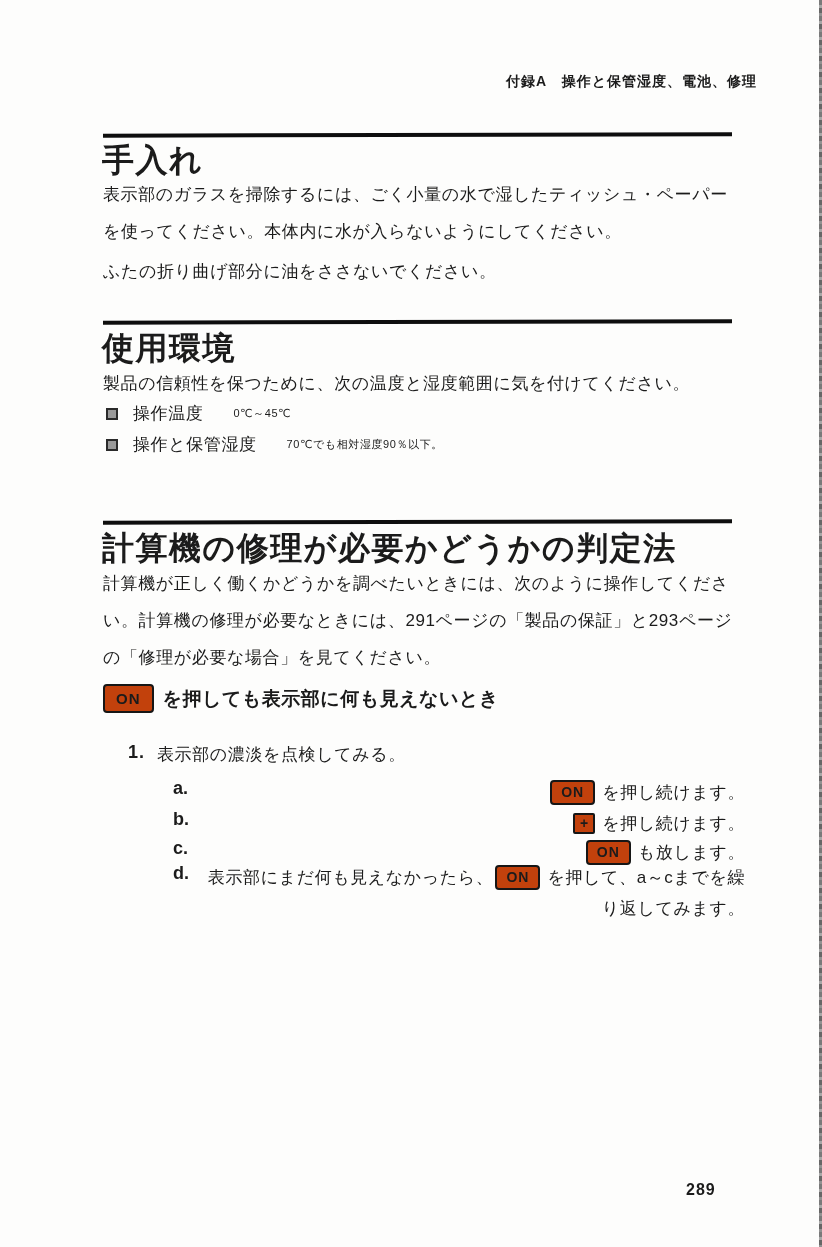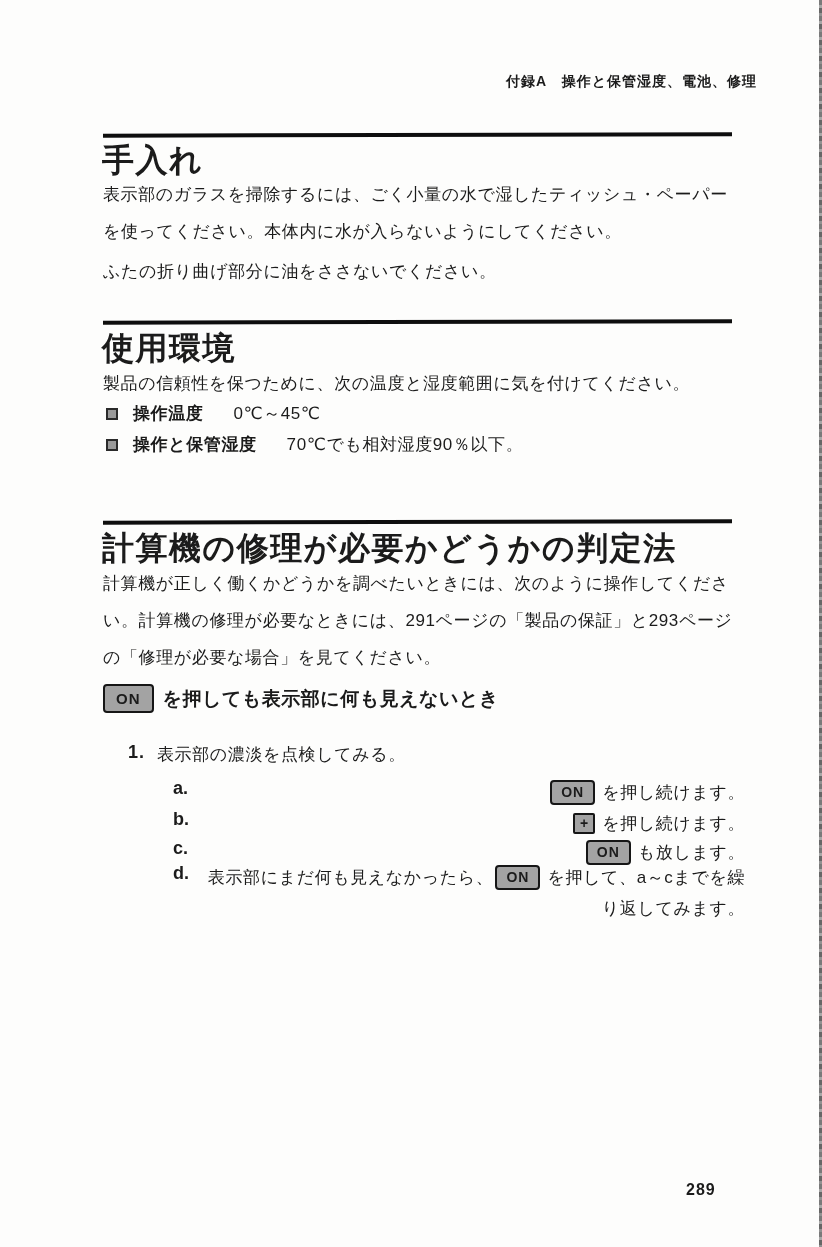--- a/index.html
+++ b/index.html
@@ -55,32 +55,32 @@
   }
   .bullet-list { position: absolute; left: 106px; top: 398px; }
   .bullet-row { display: flex; align-items: center; height: 31px; }
   .bullet-sq {
     width: 8px; height: 8px;
     border: 2px solid #2a2a2a;
     background: #9a9a9a;
     margin-right: 15px;
     flex: 0 0 auto;
   }
-  .bullet-label { font-size: 17px; letter-spacing: 0.6px; font-weight: bold; }
-  .bullet-value { font-size: 17px; letter-spacing: 0.6px; margin-left: 30px; }
+  .bullet-label { font-size: 17px; letter-spacing: 0.6px; }
+  .bullet-value { font-size: 11px; letter-spacing: 0.6px; margin-left: 30px; }
   .key {
     display: inline-block;
     border: 2px solid #161616;
     border-radius: 4px;
     padding: 0 9px;
     font-size: 14px;
     font-weight: bold;
     line-height: 21px;
     letter-spacing: 1px;
-    background: #a3a3a3;
+    background: #c2410c;
     vertical-align: middle;
   }
   .key-lg { padding: 1px 11px; line-height: 23px; font-size: 15px; }
   .key-small { padding: 0 5px; border-radius: 2px; line-height: 17px; font-size: 14px; letter-spacing: 0; }
   .subheading {
     position: absolute;
     left: 103px;
     top: 684px;
     display: flex;
     align-items: center;

